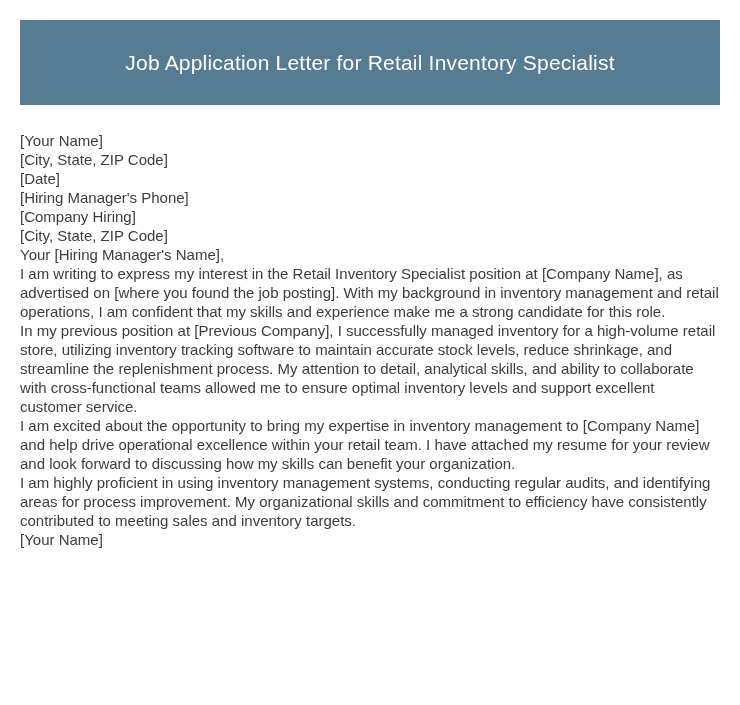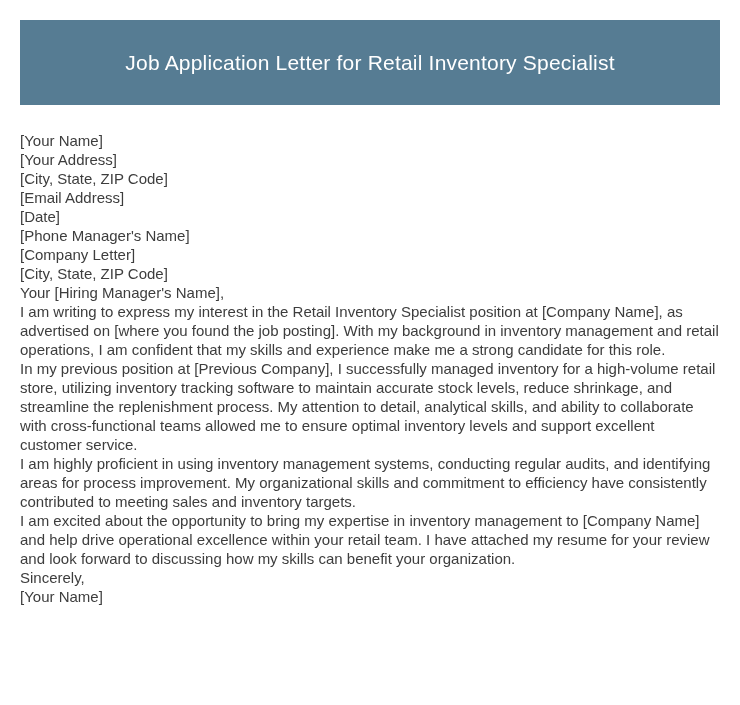--- a/index.html
+++ b/index.html
@@ -49,29 +49,26 @@
 <body>
 
 <div class="doc">
 
   <div class="title-banner" style="background: rgb(86, 124, 147);">
     <h1 style="color: rgb(255, 255, 255);">Job Application Letter for Retail Inventory Specialist</h1>
   </div>
 
   <div class="letter" style="color: rgb(61, 61, 61);">
     <div class="line">[Your Name]</div>
-    <div class="line">[Your Address]</div>
     <div class="line">[City, State, ZIP Code]</div>
-    <div class="line">[Email Address]</div>
     <div class="line">[Date]</div>
-    <div class="line">[Phone Manager's Name]</div>
-    <div class="line">[Company Letter]</div>
+    <div class="line">[Hiring Manager's Phone]</div>
+    <div class="line">[Company Hiring]</div>
     <div class="line">[City, State, ZIP Code]</div>
     <div class="line">Your [Hiring Manager's Name],</div>
     <div class="para">I am writing to express my interest in the Retail Inventory Specialist position at [Company Name], as advertised on [where you found the job posting]. With my background in inventory management and retail operations, I am confident that my skills and experience make me a strong candidate for this role.</div>
     <div class="para">In my previous position at [Previous Company], I successfully managed inventory for a high-volume retail store, utilizing inventory tracking software to maintain accurate stock levels, reduce shrinkage, and streamline the replenishment process. My attention to detail, analytical skills, and ability to collaborate with cross-functional teams allowed me to ensure optimal inventory levels and support excellent customer service.</div>
+    <div class="para">I am excited about the opportunity to bring my expertise in inventory management to [Company Name] and help drive operational excellence within your retail team. I have attached my resume for your review and look forward to discussing how my skills can benefit your organization.</div>
     <div class="para">I am highly proficient in using inventory management systems, conducting regular audits, and identifying areas for process improvement. My organizational skills and commitment to efficiency have consistently contributed to meeting sales and inventory targets.</div>
-    <div class="para">I am excited about the opportunity to bring my expertise in inventory management to [Company Name] and help drive operational excellence within your retail team. I have attached my resume for your review and look forward to discussing how my skills can benefit your organization.</div>
-    <div class="line">Sincerely,</div>
     <div class="line">[Your Name]</div>
   </div>
 
 </div>
 
 </body></html>

